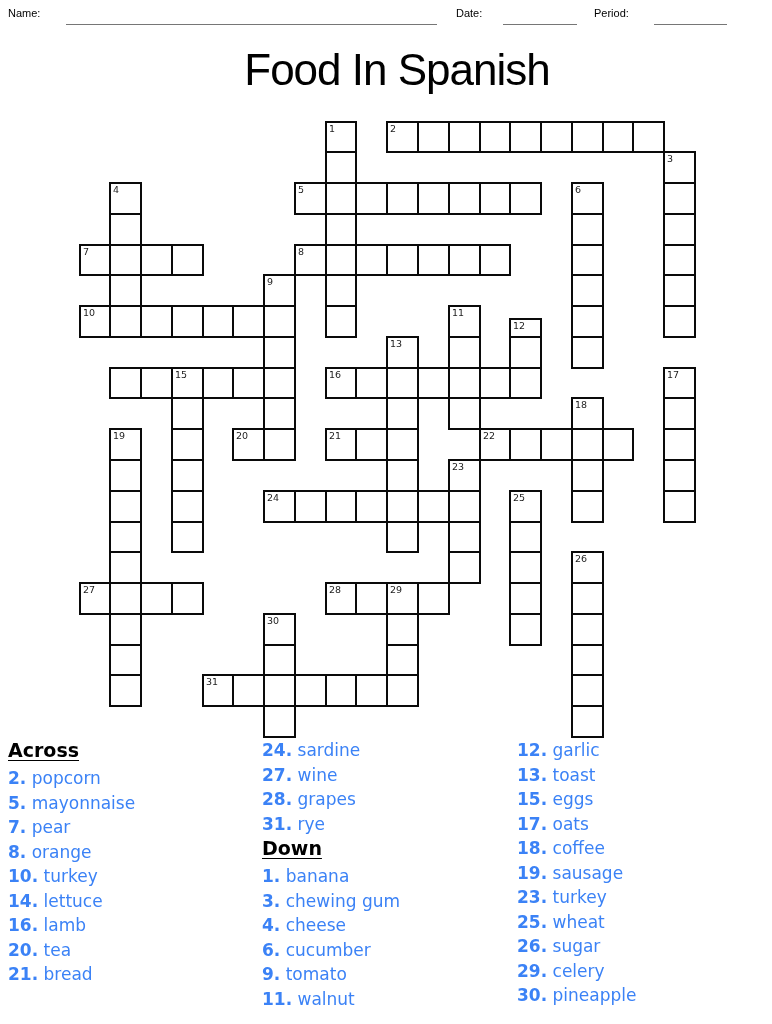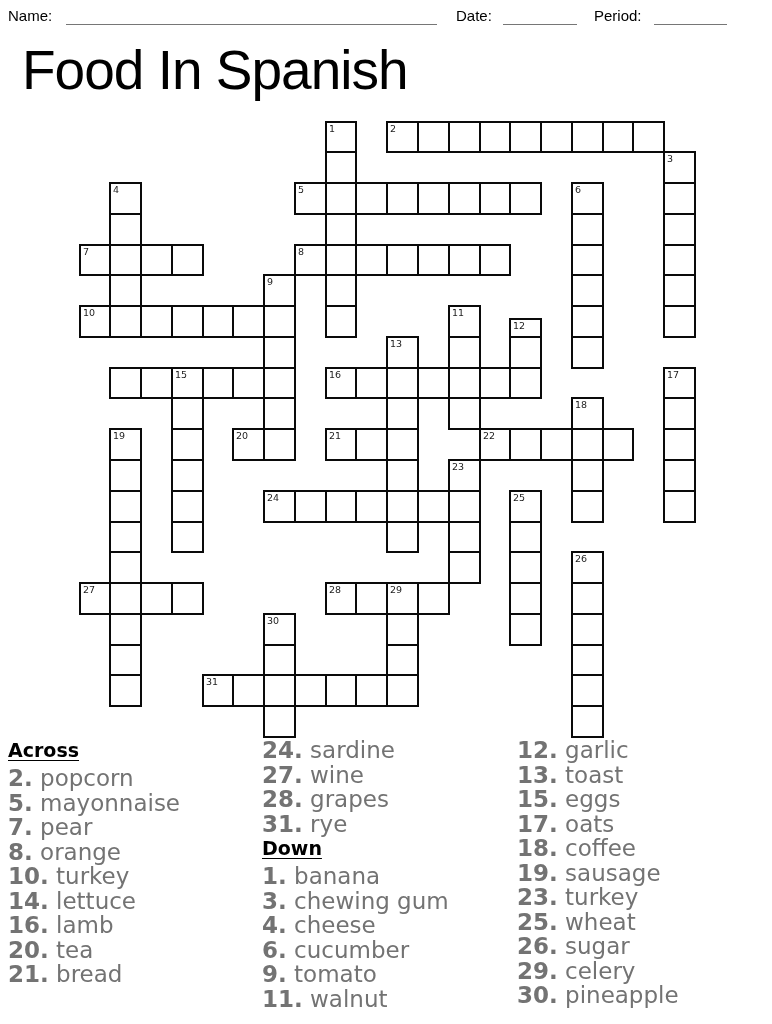--- a/index.html
+++ b/index.html
@@ -1,40 +1,40 @@
 <!DOCTYPE html>
 <html><head>
 <meta charset="utf-8">
 <style>
   html,body{margin:0;padding:0;background:#ffffff;}
   body{width:772px;height:1024px;position:relative;overflow:hidden;
        font-family:"DejaVu Sans",sans-serif;color:#111;}
 
   
   .hdr-label{position:absolute;top:7px;font-family:"Liberation Sans",sans-serif;
-             font-size:15px;color:#000;white-space:nowrap;}
+             font-size:11px;color:#000;white-space:nowrap;}
   .hdr-line{position:absolute;top:24px;border-bottom:1.6px solid #767676;height:0;}
 
   
-  .title{position:absolute;top:40px;left:0;width:772px;text-indent:22px;
-         font-family:"Liberation Sans",sans-serif;font-size:55px;line-height:60px;
+  .title{position:absolute;top:40px;left:0;width:772px;text-align:center;text-indent:22px;
+         font-family:"Liberation Sans",sans-serif;font-size:44px;line-height:60px;
          letter-spacing:-1px;color:#000;white-space:nowrap;}
 
   
   .grid{position:absolute;left:0;top:0;width:772px;height:772px;}
   .cell{position:absolute;box-sizing:border-box;background:#fff;
         border:2px solid #0a0a0a;}
   .cell-num{position:absolute;top:0;left:2px;font-size:9.5px;line-height:11px;
             font-family:"DejaVu Sans",sans-serif;color:#1c1c1c;}
 
   
   .clue-col{position:absolute;top:738px;width:252px;}
   .clue-header{font-size:19px;font-weight:bold;line-height:25px;margin-bottom:3px;
                text-decoration:underline;text-underline-offset:3px;color:#000;}
-  .clue{font-size:23px;line-height:24.5px;white-space:nowrap;color:#737373;}
+  .clue{font-size:17px;line-height:24.5px;white-space:nowrap;color:#3b82f6;}
   .clue b{font-weight:bold;}
 </style>
 </head>
 <body>
 
 <span class="hdr-label" style="left:8px">Name:</span>
 <span class="hdr-line" style="left:66px;width:371px"></span>
 <span class="hdr-label" style="left:456px">Date:</span>
 <span class="hdr-line" style="left:503px;width:74px"></span>
 <span class="hdr-label" style="left:594px">Period:</span>

